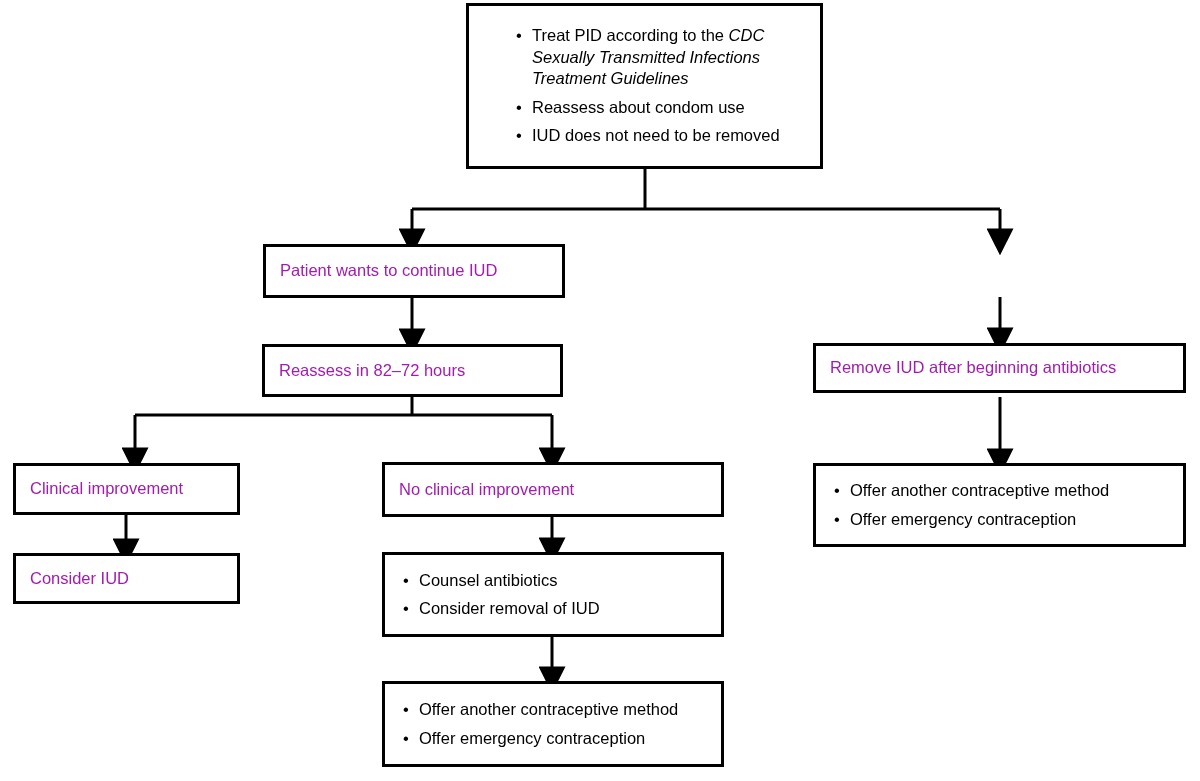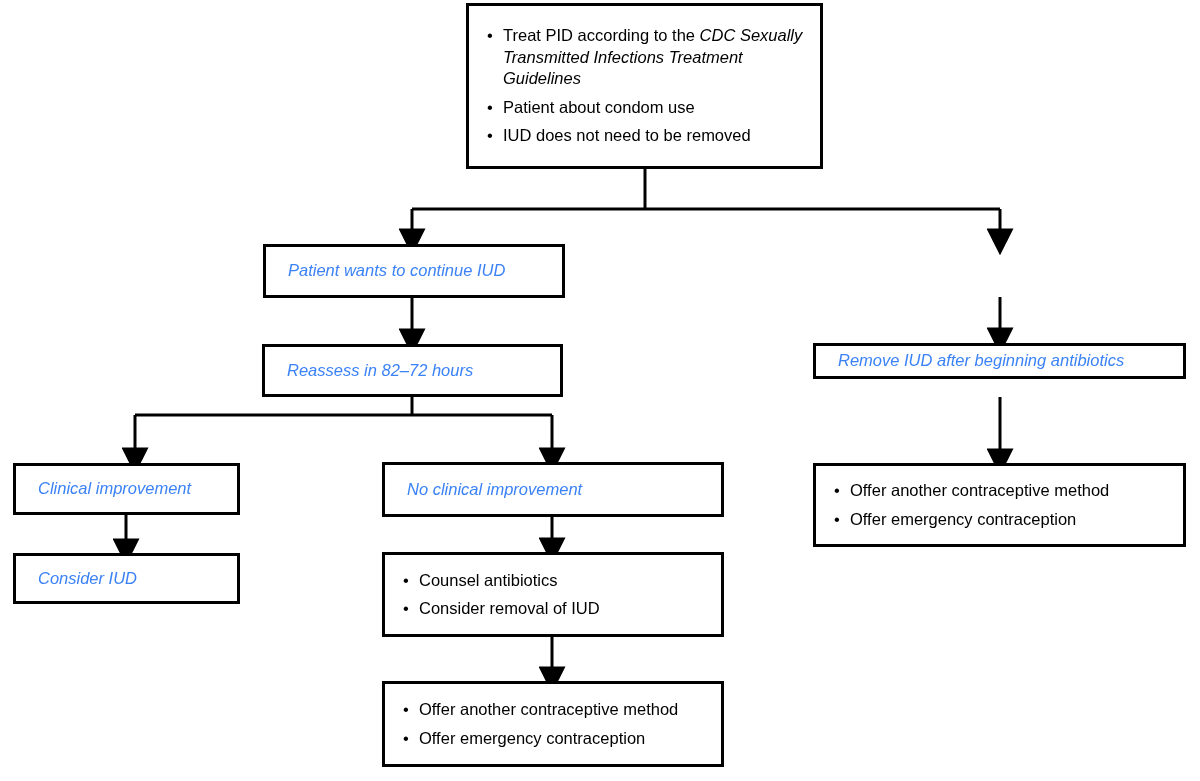--- a/index.html
+++ b/index.html
@@ -32,24 +32,23 @@
     box-sizing: border-box;
     border: 3px solid #000000;
     background: #ffffff;
     display: flex;
     flex-direction: column;
     justify-content: center;
   }
   .box-text {
     font-size: 16.5px;
     line-height: 1.30;
-    color: #3b82f6;
-    padding: 0 22px;
+    color: #a21caf;
+    padding: 0 14px;
     white-space: pre-line;
-    font-style: italic;
   }
   ul.bullet-list {
     list-style: none;
     margin: 0;
     padding: 0 14px 0 18px;
   }
   ul.bullet-list > li {
     position: relative;
     font-size: 16.5px;
     line-height: 1.30;
@@ -99,38 +98,38 @@
 
     <path d="M 552,517 L 552,541" stroke="#000000" stroke-width="3" fill="none" marker-end="url(#arrowhead)"></path>
 
     <path d="M 552,637 L 552,670" stroke="#000000" stroke-width="3" fill="none" marker-end="url(#arrowhead)"></path>
 
     <path d="M 1000,297 L 1000,331" stroke="#000000" stroke-width="3" fill="none" marker-end="url(#arrowhead)"></path>
 
     <path d="M 1000,397 L 1000,452" stroke="#000000" stroke-width="3" fill="none" marker-end="url(#arrowhead)"></path>
   </svg>
 
-  <div class="flow-box" style="left:466px; top:3px; width:357px; height:166px;">
+  <div class="flow-box" style="left:466px; top:3px; width:357px; height:166px;padding-left:29px;">
     <ul class="bullet-list">
       <li><span>Treat PID according to the </span><span class="em-title">CDC Sexually Transmitted Infections Treatment Guidelines</span></li>
-      <li><span>Patient about condom use</span></li>
+      <li><span>Reassess about condom use</span></li>
       <li><span>IUD does not need to be removed</span></li>
     </ul>
   </div>
 
   <div class="flow-box" style="left:263px; top:244px; width:302px; height:54px;">
     <div class="box-text">Patient wants to continue IUD</div>
   </div>
 
 
   <div class="flow-box" style="left:262px; top:344px; width:301px; height:53px;">
     <div class="box-text">Reassess in 82–72 hours</div>
   </div>
 
-  <div class="flow-box" style="left:813px; top:343px; width:373px; height:36px;">
+  <div class="flow-box" style="left:813px; top:343px; width:373px; height:50px;">
     <div class="box-text">Remove IUD after beginning antibiotics</div>
   </div>
 
   <div class="flow-box" style="left:13px; top:463px; width:227px; height:52px;">
     <div class="box-text">Clinical improvement</div>
   </div>
 
   <div class="flow-box" style="left:13px; top:553px; width:227px; height:51px;">
     <div class="box-text">Consider IUD</div>
   </div>

